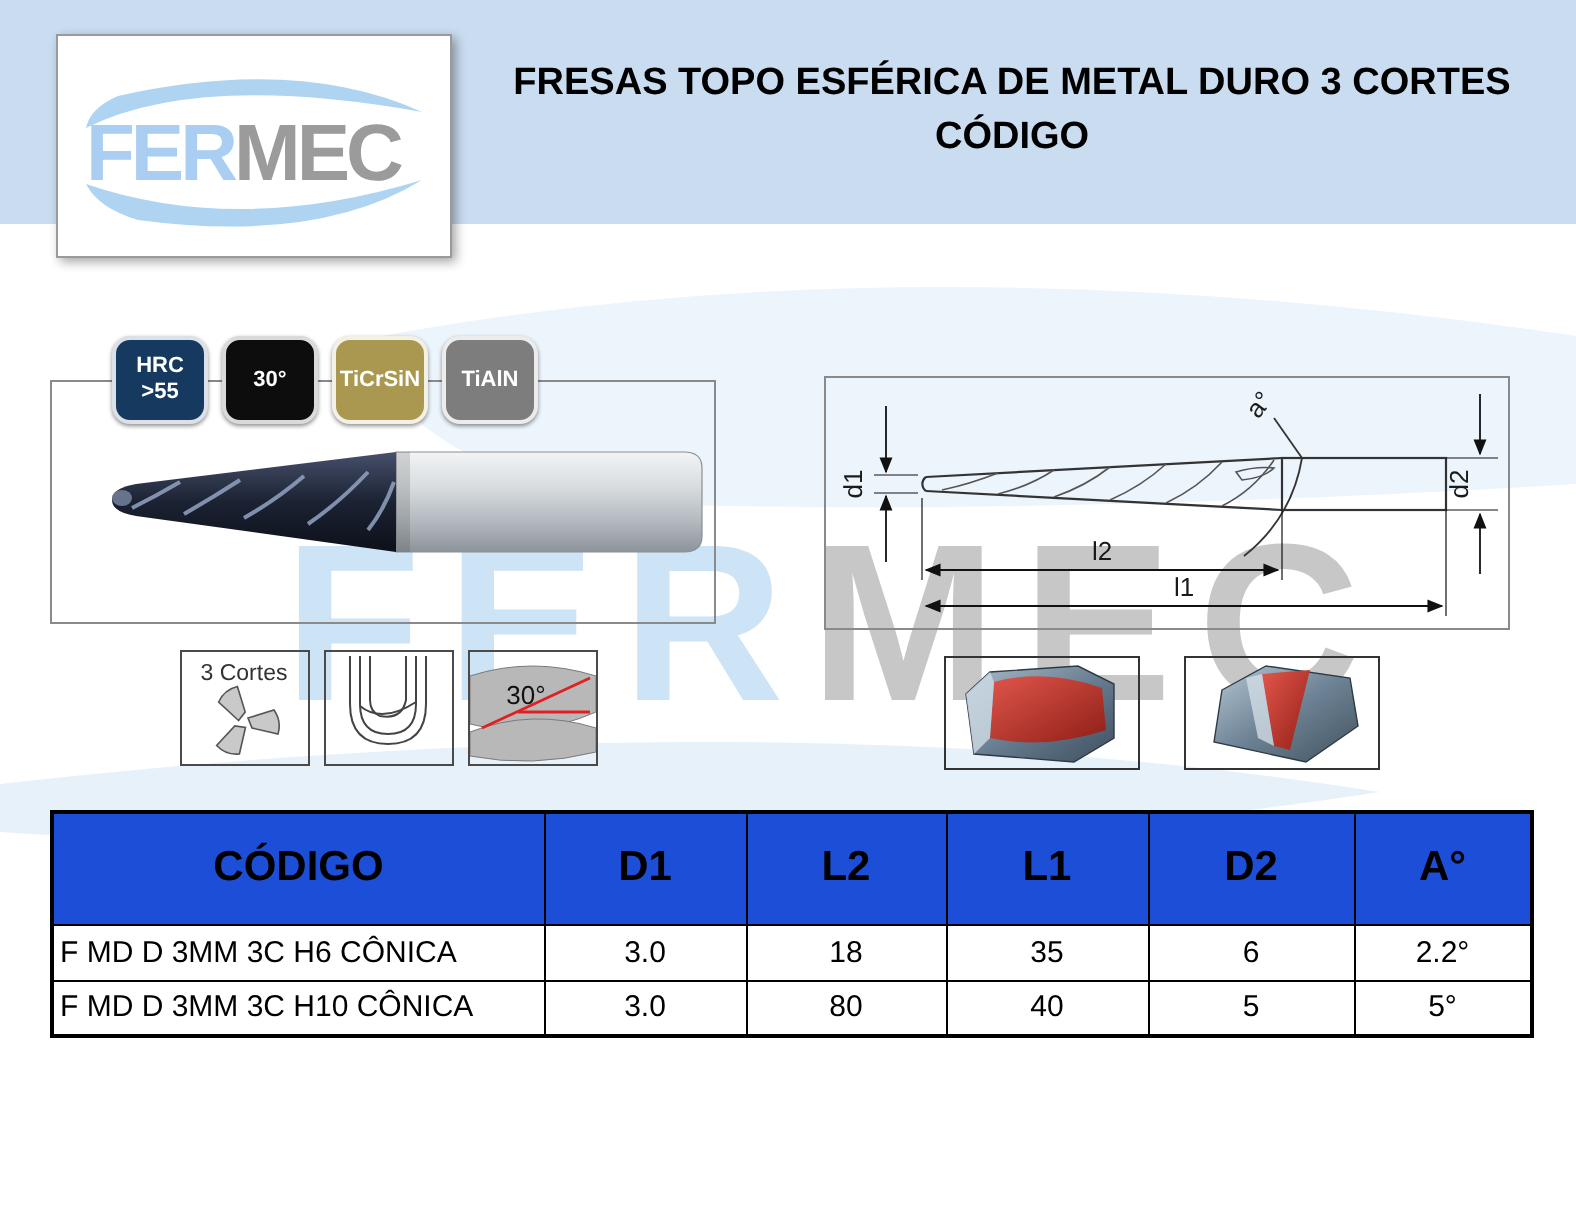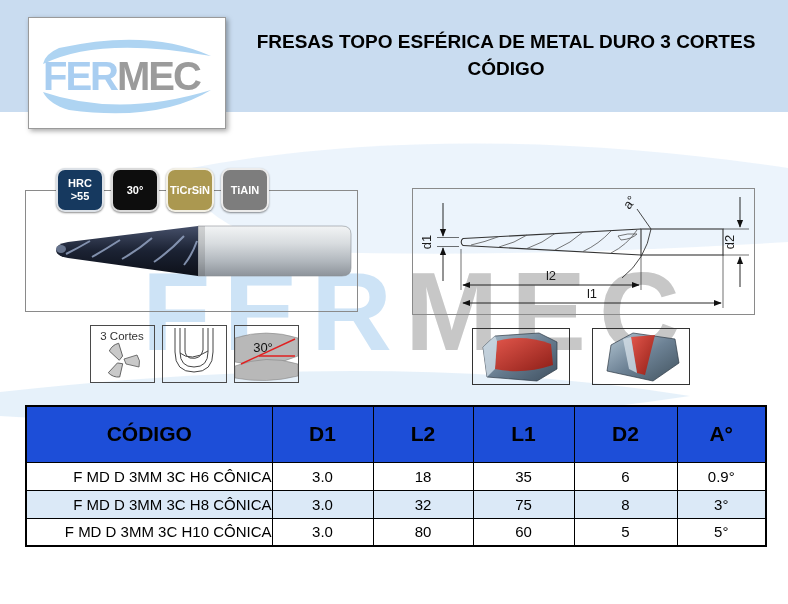--- a/index.html
+++ b/index.html
@@ -38,21 +38,21 @@
   .render-box { width:98px; height:57px; border:1px solid #333; background:transparent; }
 
   
   table.specs { position:absolute; left:25px; top:405px; width:740px; border-collapse:collapse;
                 table-layout:fixed; z-index:3; background:#fff; font-size:15px; color:#000;
                 border:2px solid #000; }
   table.specs th, table.specs td { border:1px solid #000; text-align:center; overflow:hidden;
                 white-space:nowrap; }
   table.specs th { height:56px; background:#1d4ed8; font-size:21px; font-weight:bold; }
   table.specs td { height:28px; }
-  table.specs td.code { text-align:right; padding-left:14px; }
+  table.specs td.code { text-align:left; padding-left:3px; }
   table.specs tr.alt td { background:#dbe9f7; }
   .col-codigo { width:246px; } .col-d1{width:101px;} .col-l2{width:100px;}
   .col-l1 { width:101px; } .col-d2{width:103px;} .col-a{width:89px;}
 
   svg { display:block; }
   .dim-label { font-size:13px; fill:#1a1a1a; font-family:"Liberation Sans",sans-serif; }
 </style>
 </head>
 <body>
 
@@ -289,34 +289,26 @@
         <th>A°</th>
       </tr>
     </thead>
     <tbody>
       <tr>
         <td class="code">F MD D 3MM 3C H6 CÔNICA</td>
         <td>3.0</td>
         <td>18</td>
         <td>35</td>
         <td>6</td>
-        <td>0.9°</td>
-      </tr>
-      <tr class="alt">
-        <td class="code">F MD D 3MM 3C H8 CÔNICA</td>
-        <td>3.0</td>
-        <td>32</td>
-        <td>75</td>
-        <td>8</td>
-        <td>3°</td>
+        <td>2.2°</td>
       </tr>
       <tr>
         <td class="code">F MD D 3MM 3C H10 CÔNICA</td>
         <td>3.0</td>
         <td>80</td>
-        <td>60</td>
+        <td>40</td>
         <td>5</td>
         <td>5°</td>
       </tr>
     </tbody>
   </table>
 
 </div>
 
 </body></html>

